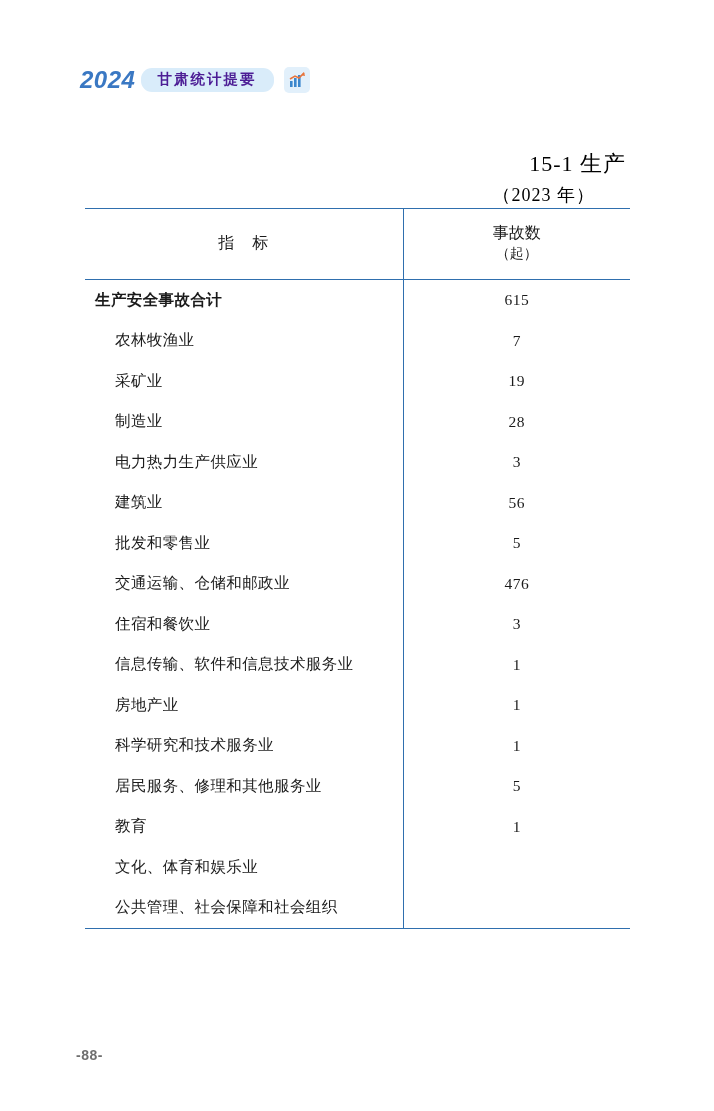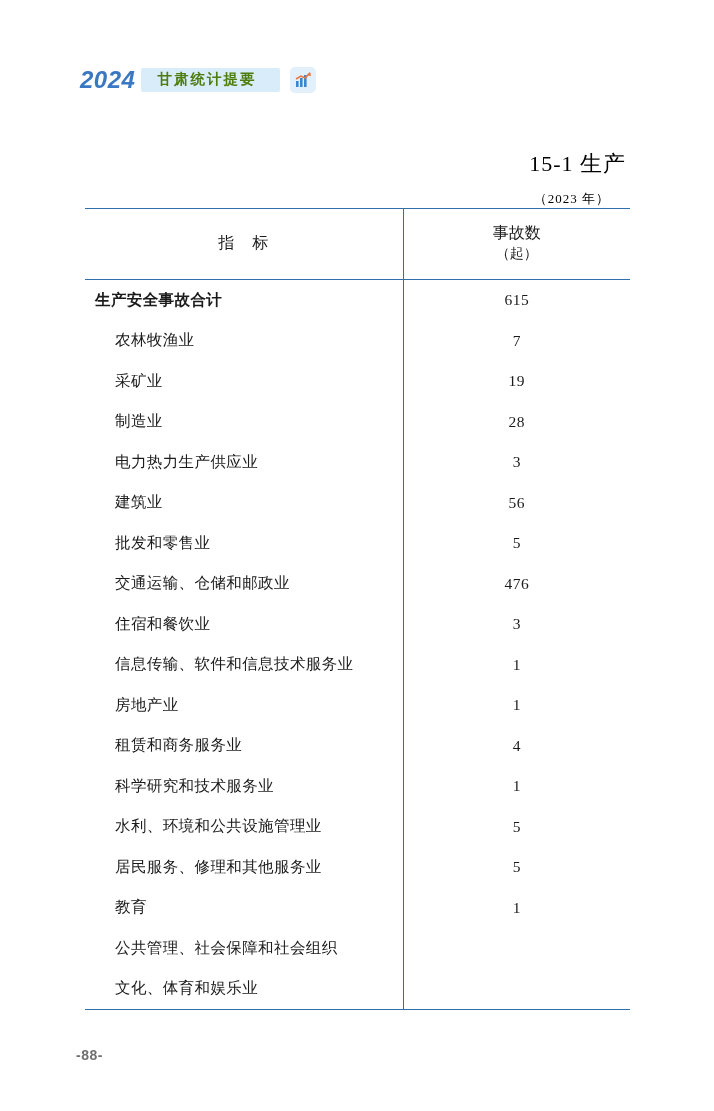--- a/index.html
+++ b/index.html
@@ -35,27 +35,27 @@
   .header-year {
     font-family: "Liberation Sans", sans-serif;
     font-size: 24px;
     font-weight: bold;
     font-style: italic;
     color: #3a78c3;
     letter-spacing: 0.5px;
   }
   .header-pill {
     background: #d9ecfa;
-    color: #4d7c0f;
+    color: #4c1d95;
     font-family: "Liberation Sans", sans-serif;
     font-size: 14.5px;
     font-weight: bold;
     letter-spacing: 2px;
-    border-radius: 2px;
-    padding: 3px 24px 4px 16px;
+    border-radius: 11px;
+    padding: 3px 18px 4px 16px;
     line-height: 1.2;
   }
   .header-icon {
     width: 26px;
     height: 26px;
     background: #e2f0fb;
     border-radius: 5px;
     display: flex;
     align-items: center;
     justify-content: center;
@@ -67,25 +67,24 @@
     position: absolute;
     top: 149px;
     right: 88px;
     font-size: 22px;
     letter-spacing: 1px;
     color: #000;
   }
   .doc-subtitle {
     position: absolute;
     top: 183px;
-    right: 104px;
-    font-size: 13px;
+    right: 119px;
+    font-size: 18px;
     letter-spacing: 1px;
     color: #000;
-    margin-top: 7px;
   }
 
   
   .table-wrap {
     position: absolute;
     top: 208px;
     left: 85px;
     width: 545px;
   }
   table.stat {
@@ -233,45 +232,37 @@
           </tr>
           <tr class="indent">
             <td class="cell-ind">信息传输、软件和信息技术服务业</td>
             <td class="cell-val">1</td>
           </tr>
           <tr class="indent">
             <td class="cell-ind">房地产业</td>
             <td class="cell-val">1</td>
           </tr>
           <tr class="indent">
-            <td class="cell-ind">租赁和商务服务业</td>
-            <td class="cell-val">4</td>
-          </tr>
-          <tr class="indent">
             <td class="cell-ind">科学研究和技术服务业</td>
             <td class="cell-val">1</td>
-          </tr>
-          <tr class="indent">
-            <td class="cell-ind">水利、环境和公共设施管理业</td>
-            <td class="cell-val">5</td>
           </tr>
           <tr class="indent">
             <td class="cell-ind">居民服务、修理和其他服务业</td>
             <td class="cell-val">5</td>
           </tr>
           <tr class="indent">
             <td class="cell-ind">教育</td>
             <td class="cell-val">1</td>
           </tr>
           <tr class="indent">
+            <td class="cell-ind">文化、体育和娱乐业</td>
+            <td class="cell-val"></td>
+          </tr>
+          <tr class="indent">
             <td class="cell-ind">公共管理、社会保障和社会组织</td>
-            <td class="cell-val"></td>
-          </tr>
-          <tr class="indent">
-            <td class="cell-ind">文化、体育和娱乐业</td>
             <td class="cell-val"></td>
           </tr>
         </tbody>
     </table>
   </div>
 
   <div class="page-number">-88-</div>
 
 </div>
 

